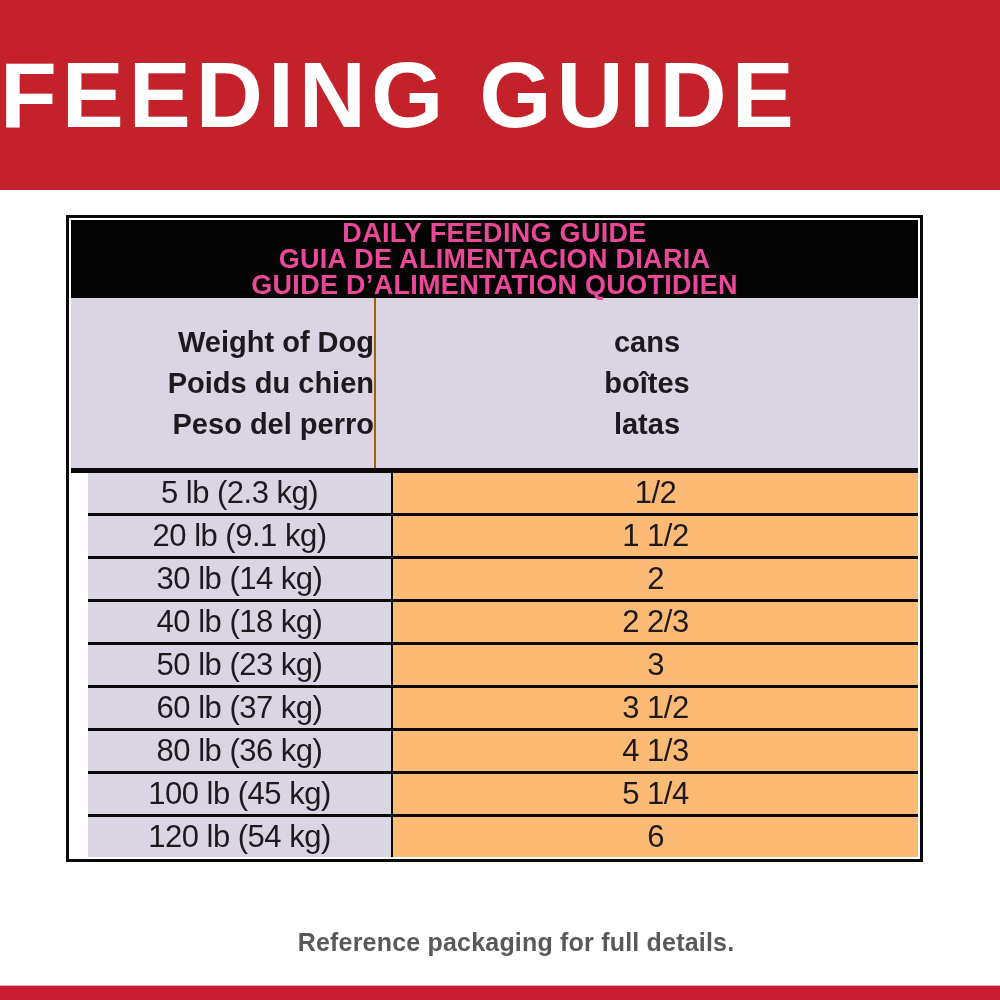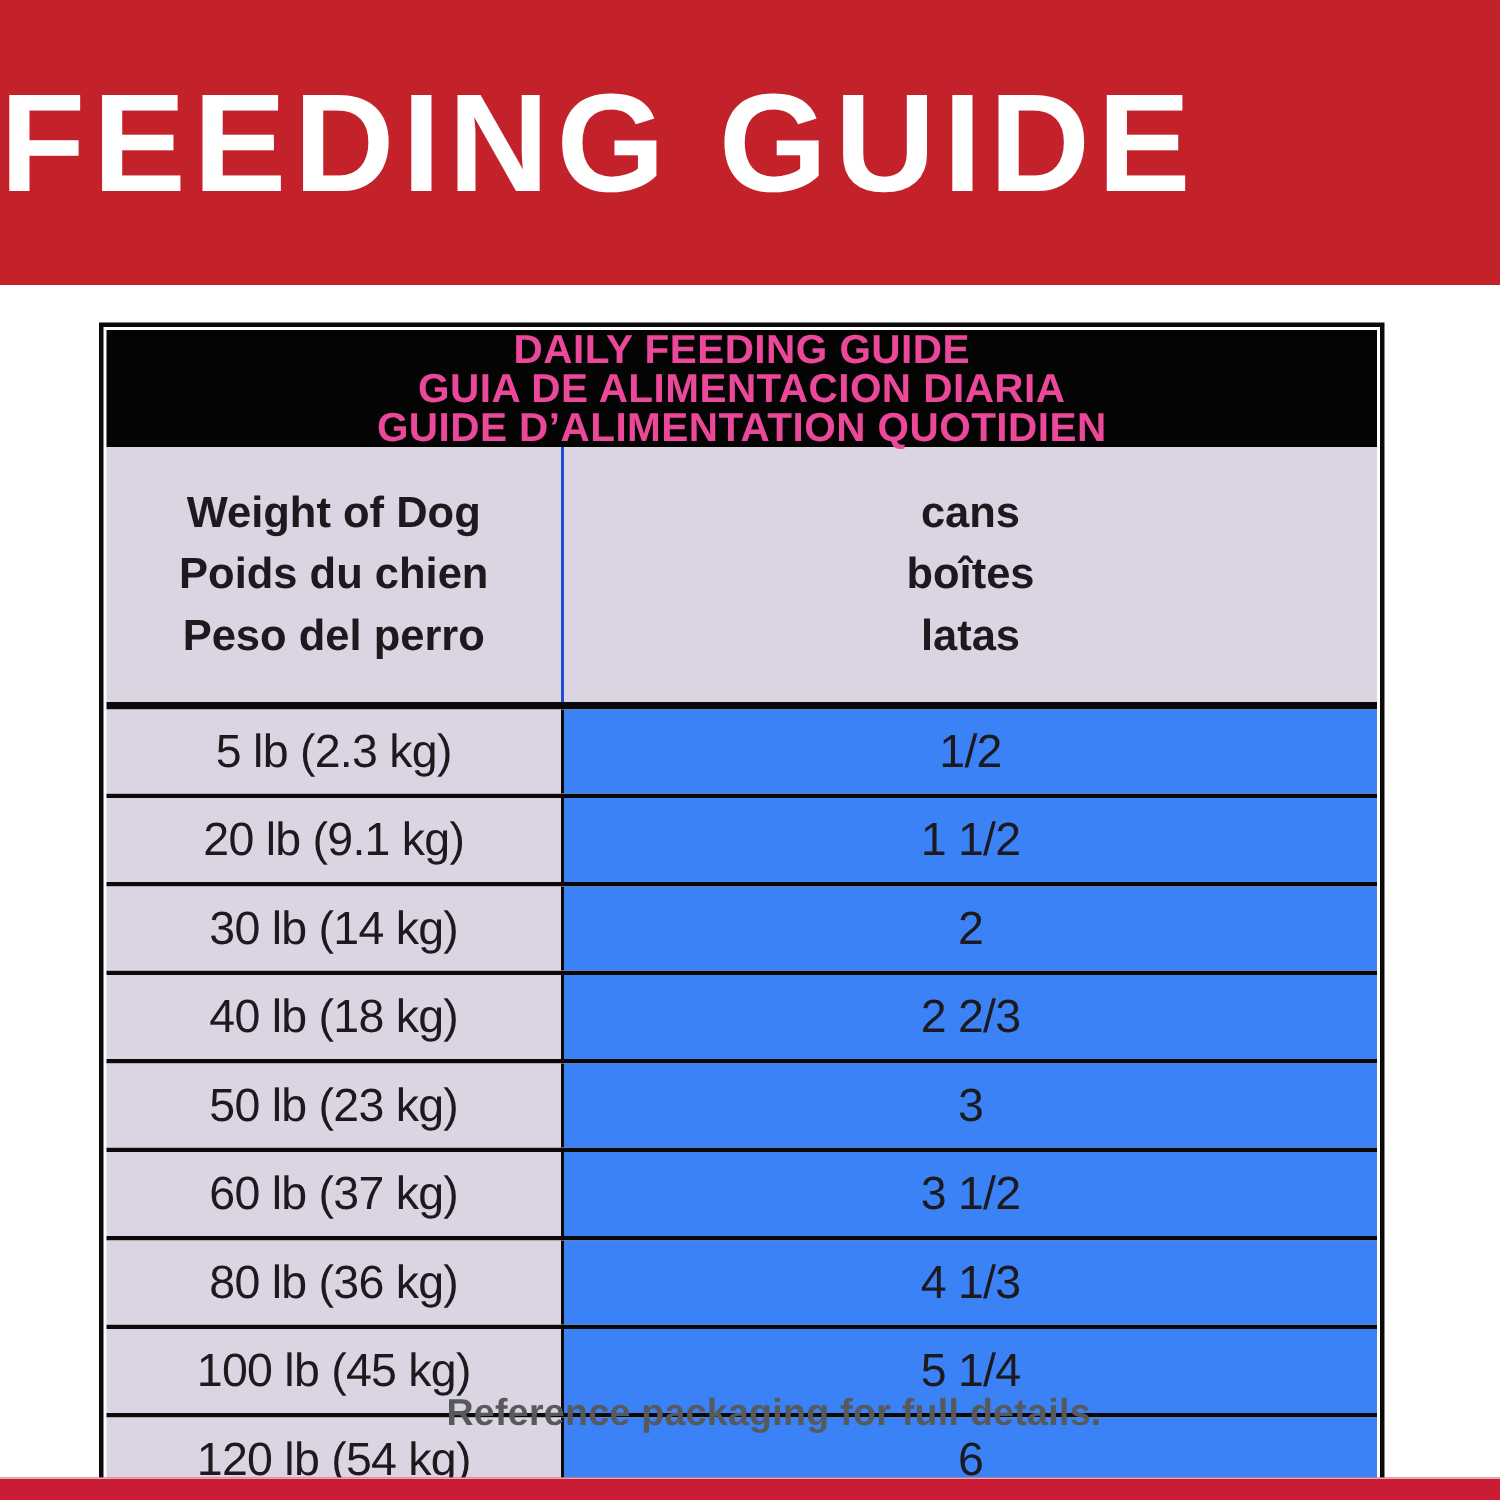--- a/index.html
+++ b/index.html
@@ -68,43 +68,43 @@
     justify-content: center;
     text-align: center;
   }
   .col-head span {
     font-size: 29px;
     font-weight: 700;
     line-height: 41px;
     color: #1d1a1f;
     white-space: nowrap;
   }
-  .col-left { width: 305px; border-right: 2px solid #1d4ed8; box-sizing: border-box; }
+  .col-left { width: 305px; border-right: 2px solid #a16207; box-sizing: border-box; align-items: flex-end; }
   .col-right { flex: 1; }
 
   .rows { border-top: 5px solid #0a0a0a; }
-  .row { display: flex; height: 56px; border-top: 3px solid #0a0a0a; }
+  .row { display: flex; height: 40px; border-top: 3px solid #0a0a0a; margin-left: 17px; }
   .row:first-child { border-top: none; }
   .cell {
     display: flex;
     align-items: center;
     justify-content: center;
     font-size: 31px;
     font-weight: 400;
     color: #1d1a1f;
     letter-spacing: -0.5px;
     white-space: nowrap;
   }
   .cell-weight {
     width: 305px;
     background: #dbd4e2;
     border-right: 2px solid #0a0a0a;
     box-sizing: border-box;
   }
-  .cell-cans { flex: 1; background: #3b82f6; }
+  .cell-cans { flex: 1; background: #fdba74; }
 
   
   .footer-note {
     position: absolute;
     top: 928px; left: 0;
     width: 1000px;
     text-align: center;
     font-size: 25px;
     font-weight: 700;
     color: #58595b;

